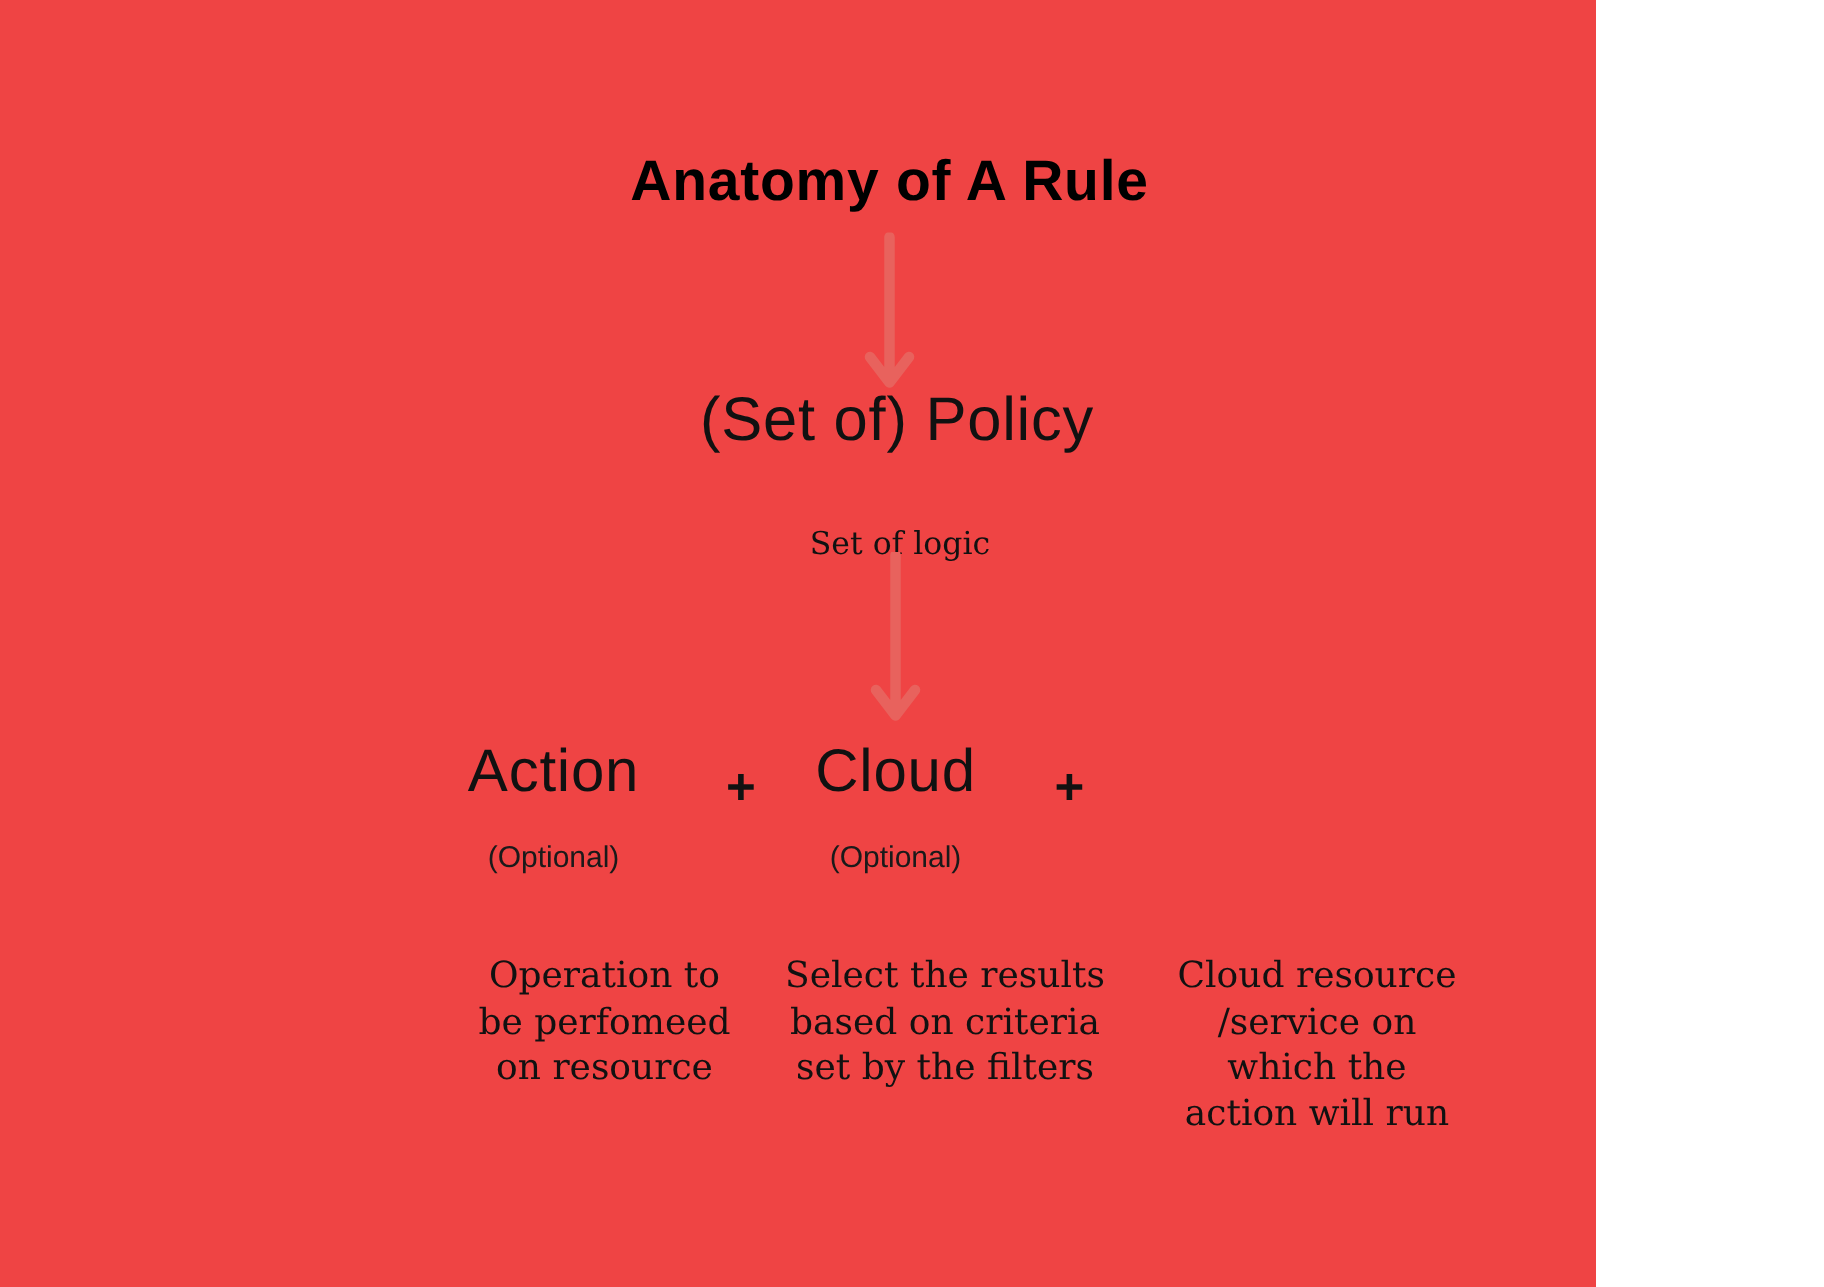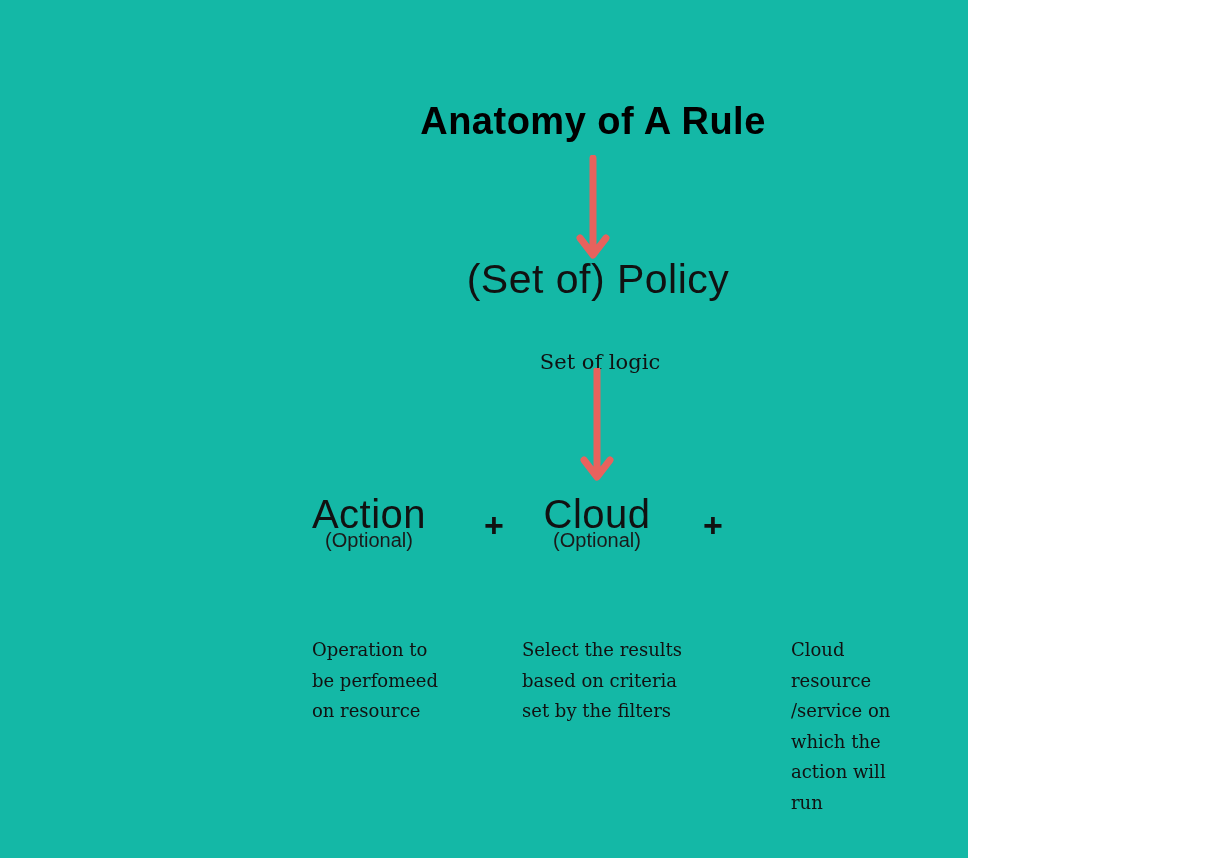--- a/index.html
+++ b/index.html
@@ -1,20 +1,20 @@
 <!DOCTYPE html>
 <html><head>
 <meta charset="utf-8">
 <style>
   html, body { margin: 0; padding: 0; background: #ffffff; }
   .canvas {
     position: relative;
-    width: 968px;
+    width: 1064px;
     height: 858px;
-    background: #14b8a6;
+    background: #ef4444;
     overflow: hidden;
     font-family: "Liberation Sans", sans-serif;
     color: #111111;
   }
   .abs {
     position: absolute;
     transform: translateX(-50%);
     white-space: nowrap;
   }
   .title {
@@ -44,31 +44,33 @@
     font-size: 40px;
     font-weight: 300;
     letter-spacing: 0.5px;
   }
   .plus {
     top: 506px;
     font-size: 34px;
     font-weight: 700;
   }
   .optional {
-    top: 529px;
+    top: 561px;
     font-size: 20px;
     font-weight: 300;
     color: #1a1a1a;
   }
   .desc {
     top: 635px;
-    font-size: 18px;
+    font-size: 24px;
     line-height: 30.5px;
     font-family: "DejaVu Serif", serif;
+    text-align: center;
     white-space: pre-line;
+    margin-left: 28px;
   }
   .arrow-svg {
     position: absolute;
   }
   .arrow-svg path {
     fill: none;
     stroke-width: 7;
     stroke-linecap: round;
     stroke-linejoin: round;
   }

